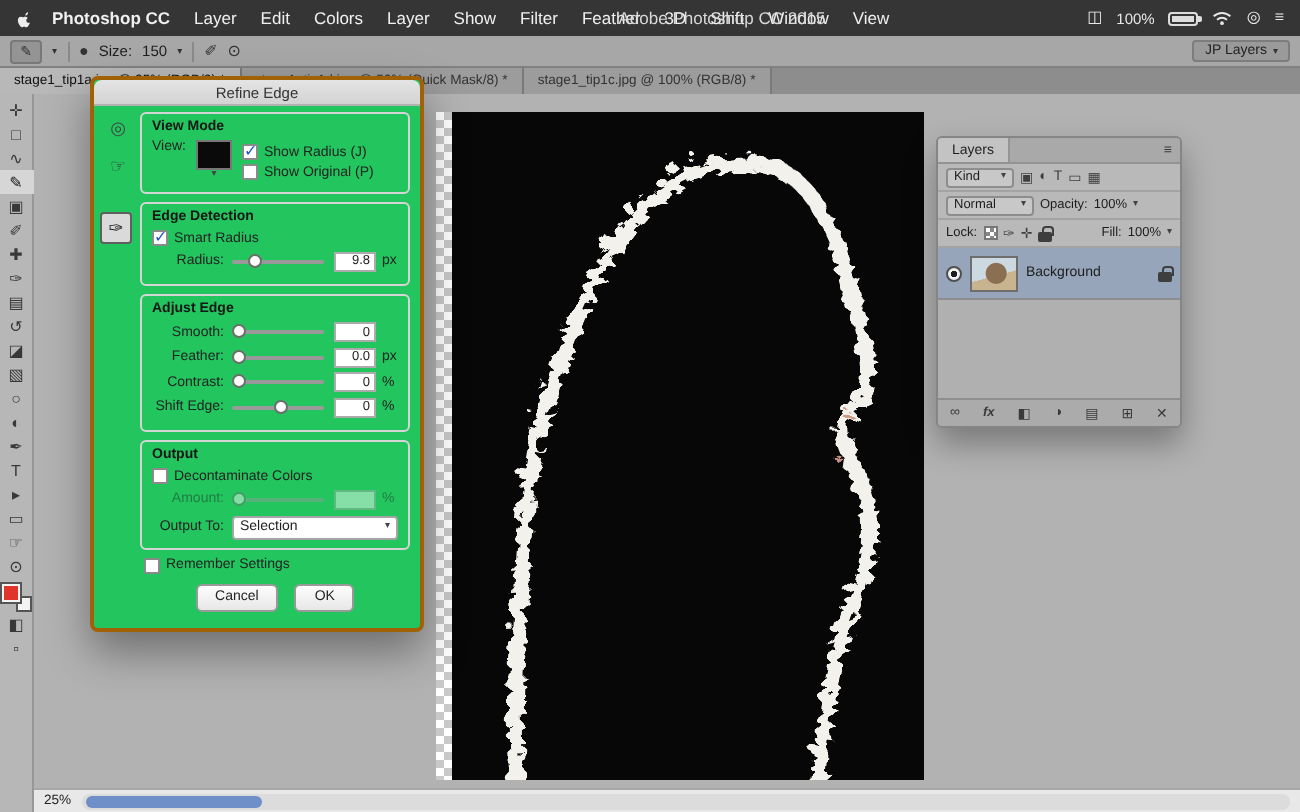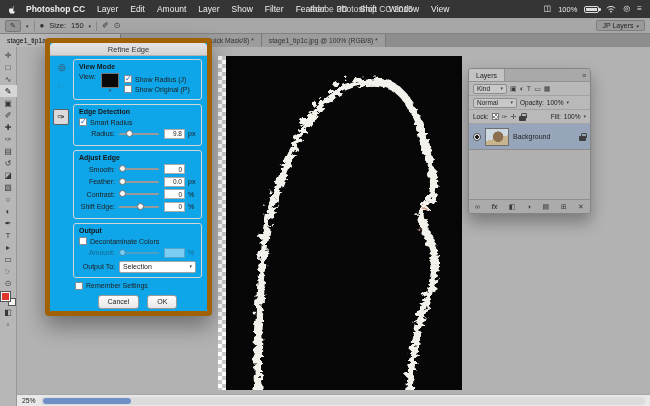--- a/index.html
+++ b/index.html
@@ -59,22 +59,22 @@
   .outline-svg { position:absolute; left:0; top:0; }
 
   
   .statusbar { position:absolute; left:17px; right:0; bottom:0; height:12px; background:#e8e8e8;
     border-top:1px solid #a8a8a8; display:flex; align-items:center; gap:5px; padding:0 5px;
     font-size:6.8px; color:#222; }
   .scroll-track { flex:1; height:8px; background:#dcdcdc; border-radius:4px; position:relative; }
   .scroll-thumb { position:absolute; left:2px; top:1px; width:88px; height:6px; background:#6f8fc9; border-radius:3px; }
 
   
-  .refine { position:absolute; left:45px; top:38px; width:167px; height:278px; background:#0ea5e9;
-    border:5px solid #a16207; border-radius:4px; box-shadow:0 10px 22px rgba(0,0,0,.38);
+  .refine { position:absolute; left:45px; top:38px; width:167px; height:278px; background:#22c55e;
+    border:2px solid #a16207; border-radius:4px; box-shadow:0 10px 22px rgba(0,0,0,.38);
     font-size:7px; color:#222; }
   .refine-title { height:13px; background:linear-gradient(#e4e4e4,#d3d3d3); border-bottom:1px solid #b2b2b2;
     border-radius:4px 4px 0 0; display:flex; align-items:center; justify-content:center;
     font-size:7.5px; color:#333; }
   .rtools { position:absolute; left:2px; top:17px; width:20px; display:flex; flex-direction:column; align-items:center; gap:6px; }
   .rtool { width:14px; height:13px; display:flex; align-items:center; justify-content:center; font-size:9px; color:#444; }
   .rtool-brush { position:absolute; left:3px; top:66px; width:16px; height:16px; background:#dadada;
     border:1px solid #5f5f5f; border-radius:2px; display:flex; align-items:center; justify-content:center;
     font-size:9px; color:#222; }
   .refine-body { position:absolute; left:23px; right:5px; top:16px; }
@@ -149,21 +149,21 @@
 
   <div class="menubar">
     <span class="apple">
       <svg width="8" height="10" viewBox="0 0 13 17">
           <path fill="#ededed" d="M11.6 12.6c-.3.8-.7 1.5-1.2 2.2-.7 1-1.2 1.6-2 1.6-.7 0-1-.4-1.8-.4s-1.1.4-1.8.4c-.8 0-1.4-.7-2-1.7C1.6 13 .9 10.8 1.5 9.2c.4-1.1 1.3-1.8 2.3-1.8.7 0 1.3.5 1.8.5.4 0 1.2-.6 2-.5.4 0 1.4.1 2.1 1.1-1.8 1.1-1.5 3.6.3 4.1zM9.4 5.5c.4-.5.7-1.2.6-1.9-.6 0-1.3.4-1.7.9-.4.4-.7 1.1-.6 1.8.7.1 1.3-.3 1.7-.8z"></path>
         </svg>
     </span>
     <span class="mitem bold">Photoshop CC</span>
     <span class="mitem">Layer</span>
     <span class="mitem">Edit</span>
-    <span class="mitem">Amount</span>
+    <span class="mitem">Colors</span>
     <span class="mitem">Layer</span>
     <span class="mitem">Show</span>
     <span class="mitem">Filter</span>
     <span class="mitem">Feather</span>
     <span class="mitem">3D</span>
     <span class="mitem">Shift</span>
     <span class="mitem">Window</span>
     <span class="mitem">View</span>
     <span class="mtitle">Adobe Photoshop CC 2015</span>
     <span class="mstatus">

